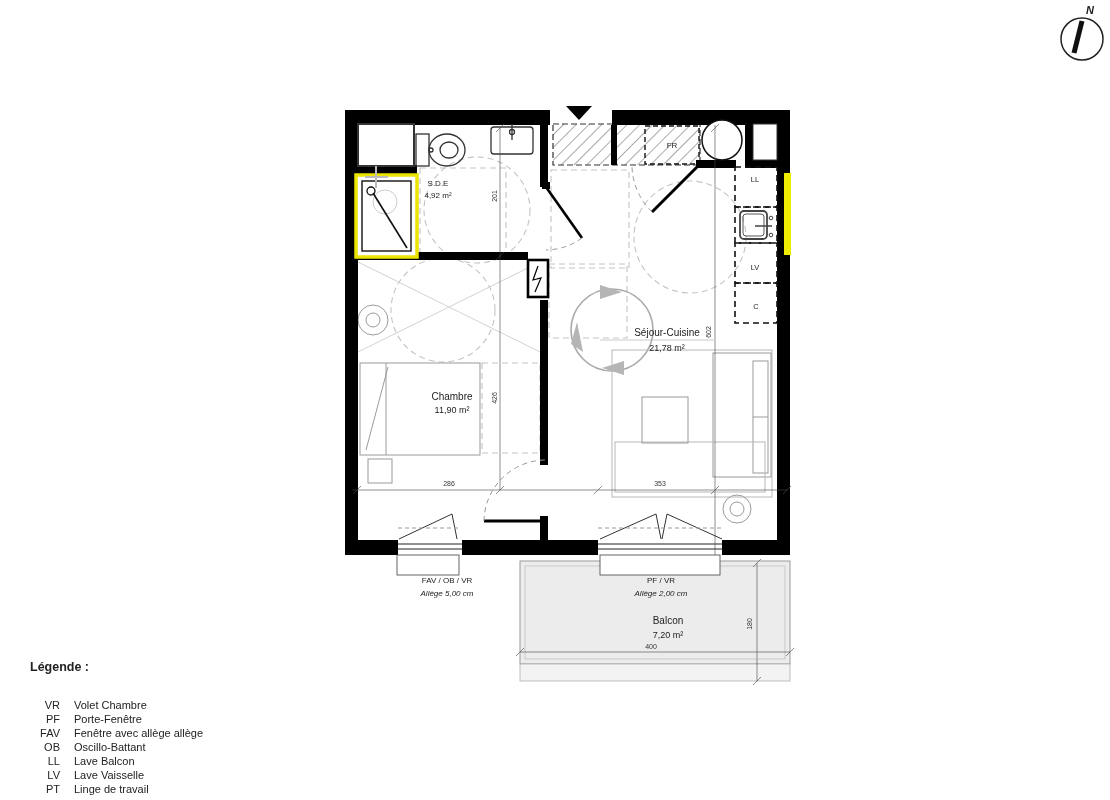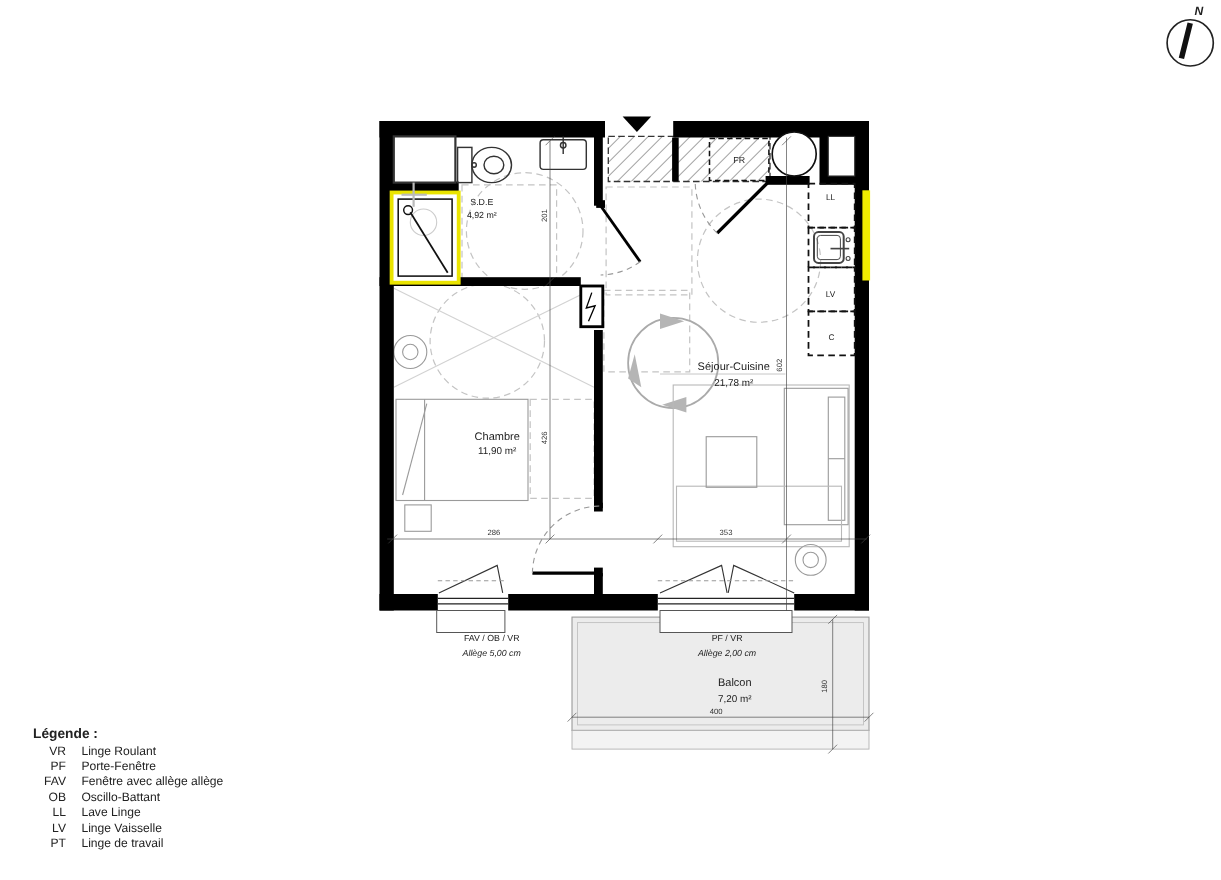--- a/index.html
+++ b/index.html
@@ -7,21 +7,21 @@
        font-family:"Liberation Sans", sans-serif;color:#222;}
   #plan-svg{position:absolute;left:0;top:0;}
   svg text{font-family:"Liberation Sans", sans-serif;fill:#222;}
   .room-name{font-size:10px;}
   .room-area{font-size:9px;}
   .small-label{font-size:8px;}
   .tiny-label{font-size:7.5px;}
   .dim-label{font-size:7px;fill:#333;}
   .allege{font-style:italic;}
   #legend{position:absolute;left:30px;top:660px;}
-  #legend .legend-title{font-weight:bold;font-size:12.5px;margin-bottom:2px;}
+  #legend .legend-title{font-weight:bold;font-size:12.5px;margin-bottom:24px;}
   #legend table{border-collapse:collapse;font-size:11px;}
   #legend td{padding:1px 0;vertical-align:top;}
   #legend td.code{text-align:right;width:30px;padding-right:14px;}
 </style>
 </head>
 <body>
 
 <svg id="plan-svg" width="1110" height="800" viewBox="0 0 1110 800">
   <defs>
     <pattern id="hatch" width="9" height="9" patternUnits="userSpaceOnUse" patternTransform="rotate(45)">
@@ -248,41 +248,41 @@
     <text class="dim-label" transform="rotate(-90 752 624)" x="752" y="624">180</text>
   </g>
 </svg>
 
 <div id="legend">
   <div class="legend-title">Légende :</div>
   <table>
     <tbody>
         <tr>
       <td class="code">VR</td>
-      <td>Linge Roulant</td>
+      <td>Volet Chambre</td>
         </tr>
     <tr>
       <td class="code">PF</td>
       <td>Porte-Fenêtre</td>
         </tr>
     <tr>
       <td class="code">FAV</td>
       <td>Fenêtre avec allège allège</td>
         </tr>
     <tr>
       <td class="code">OB</td>
       <td>Oscillo-Battant</td>
         </tr>
     <tr>
       <td class="code">LL</td>
-      <td>Lave Linge</td>
+      <td>Lave Balcon</td>
         </tr>
     <tr>
       <td class="code">LV</td>
-      <td>Linge Vaisselle</td>
+      <td>Lave Vaisselle</td>
         </tr>
     <tr>
       <td class="code">PT</td>
       <td>Linge de travail</td>
         </tr>
   </tbody>
     </table>
 </div>
 
 </body></html>

